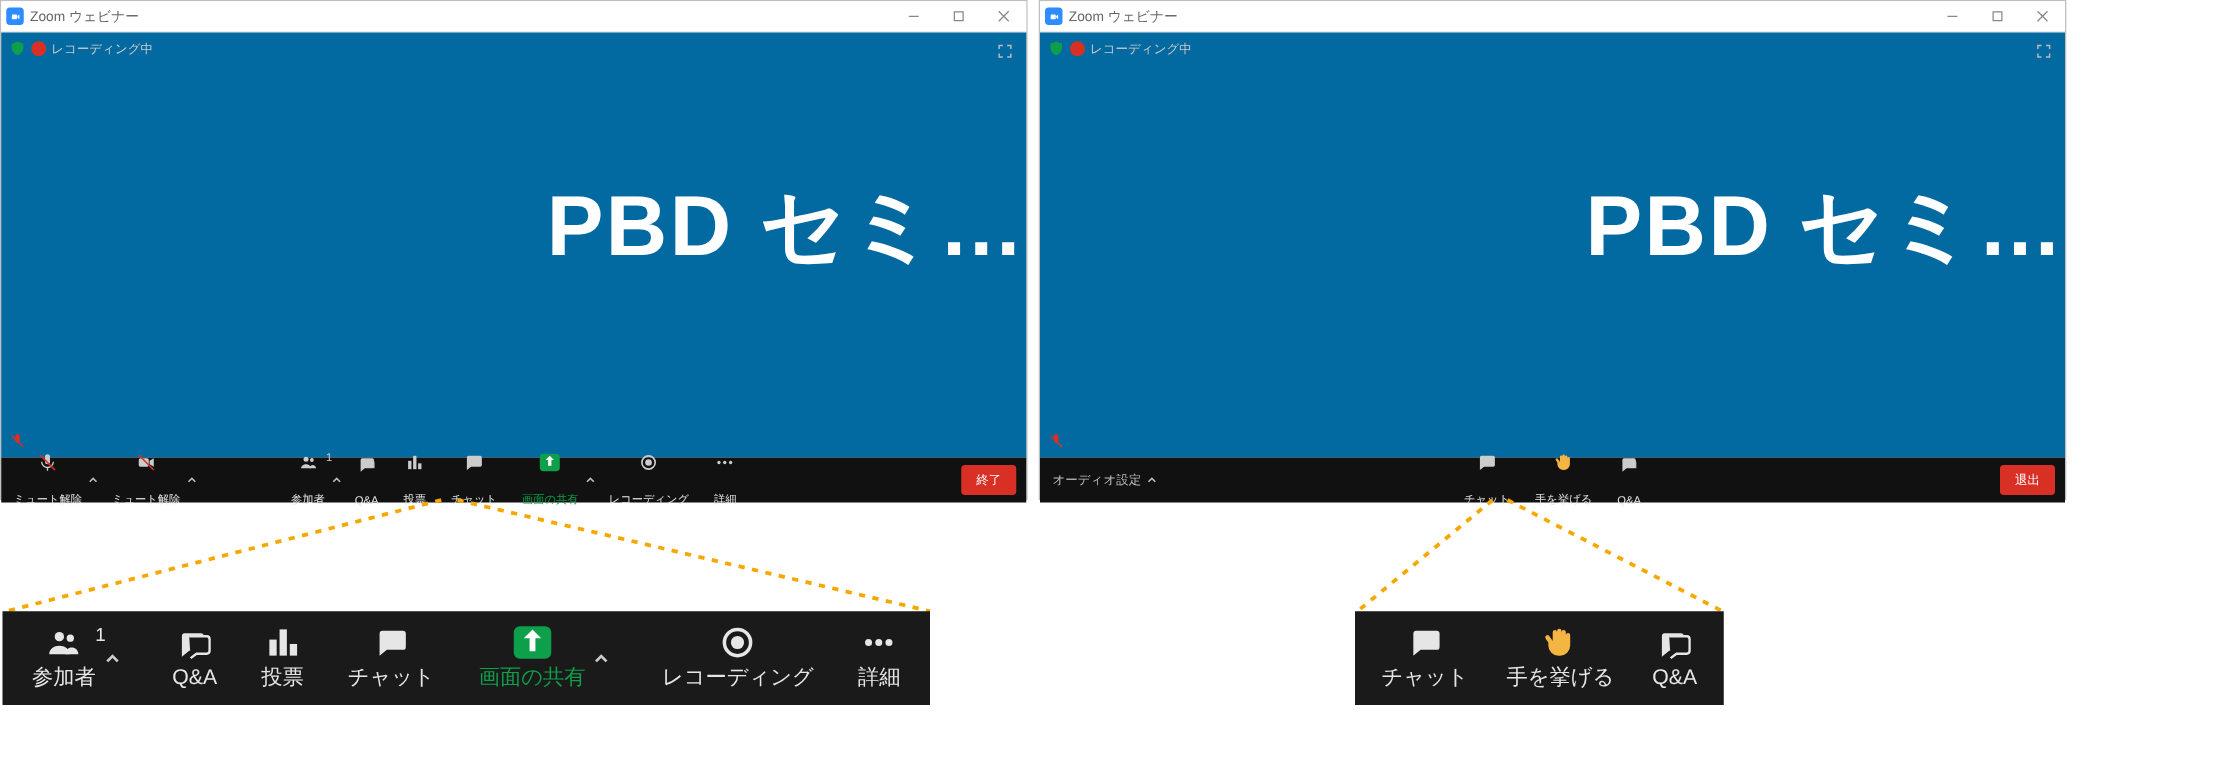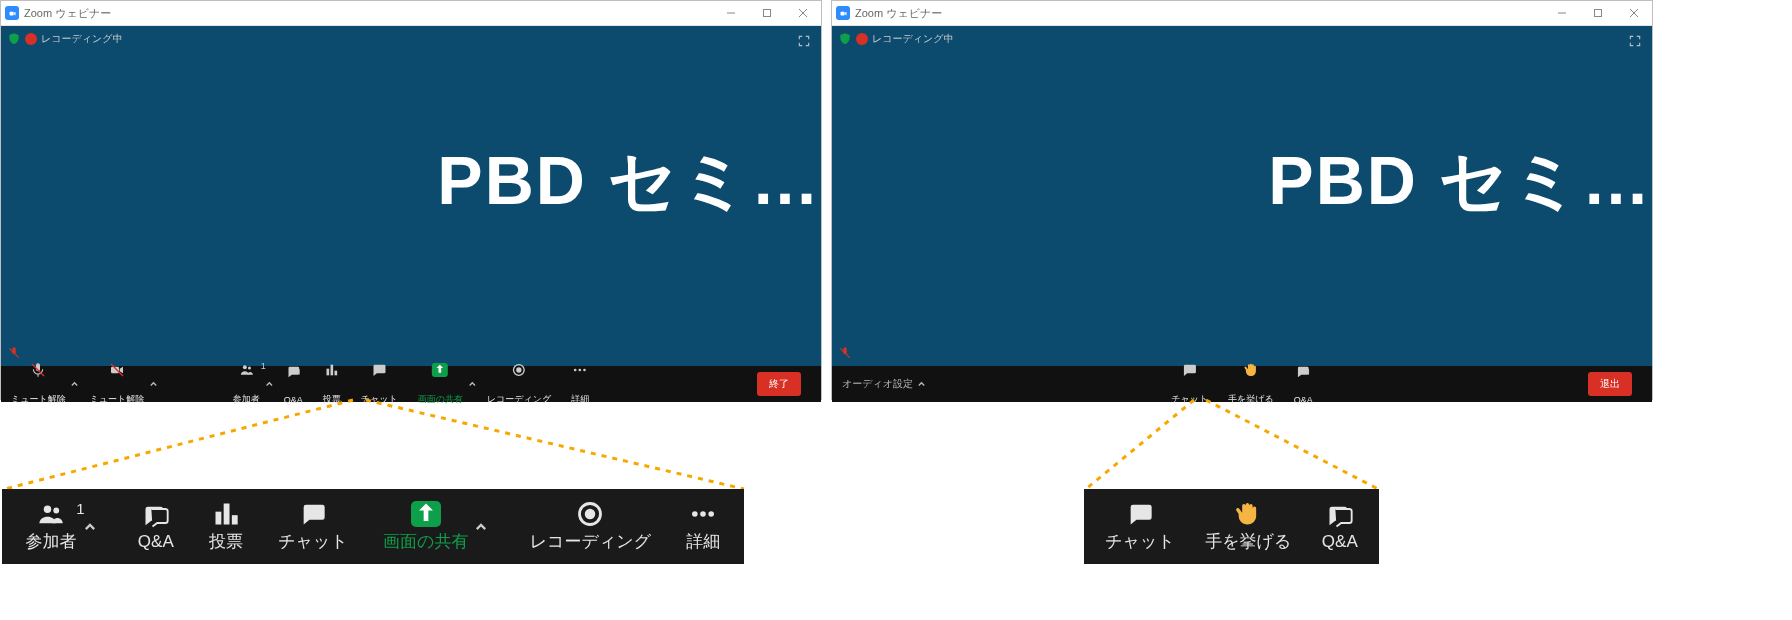--- a/index.html
+++ b/index.html
@@ -47,21 +47,21 @@
     position:absolute; right:0; top:0; height:24px; display:flex;
   }
   .titlebar .win-btn {
     width:36px; height:24px; display:flex; align-items:center; justify-content:center;
     color:#888;
   }
   .titlebar .win-btn svg { width:10px; height:10px; }
 
   .video-area {
     position:relative;
-    background:#0c4a6e;
+    background:#0369a1;
     height:340px;
     overflow:hidden;
   }
   .rec-row {
     position:absolute; top:6px; left:6px;
     display:flex; align-items:center; gap:4px;
     font-size:10px; color:#ccc;
   }
   .shield-badge {
     width:14px; height:14px;
@@ -98,21 +98,21 @@
     background:#111;
     display:flex;
     align-items:center;
     color:#e6e6e6;
     font-size:9px;
     position:relative;
   }
   .toolbar .tb-left { display:flex; align-items:center; }
   .toolbar .tb-center { position:absolute; left:50%; transform:translateX(-50%); display:flex; align-items:center; }
   .toolbar .end-btn {
-    position:absolute; right:20px;
+    position:absolute; right:8px;
     background:#d93025;
     color:#fff;
     font-size:10px;
     padding:5px 12px;
     border-radius:3px;
   }
   .tb-item {
     display:flex; flex-direction:column; align-items:center;
     padding:0 10px;
     position:relative;

